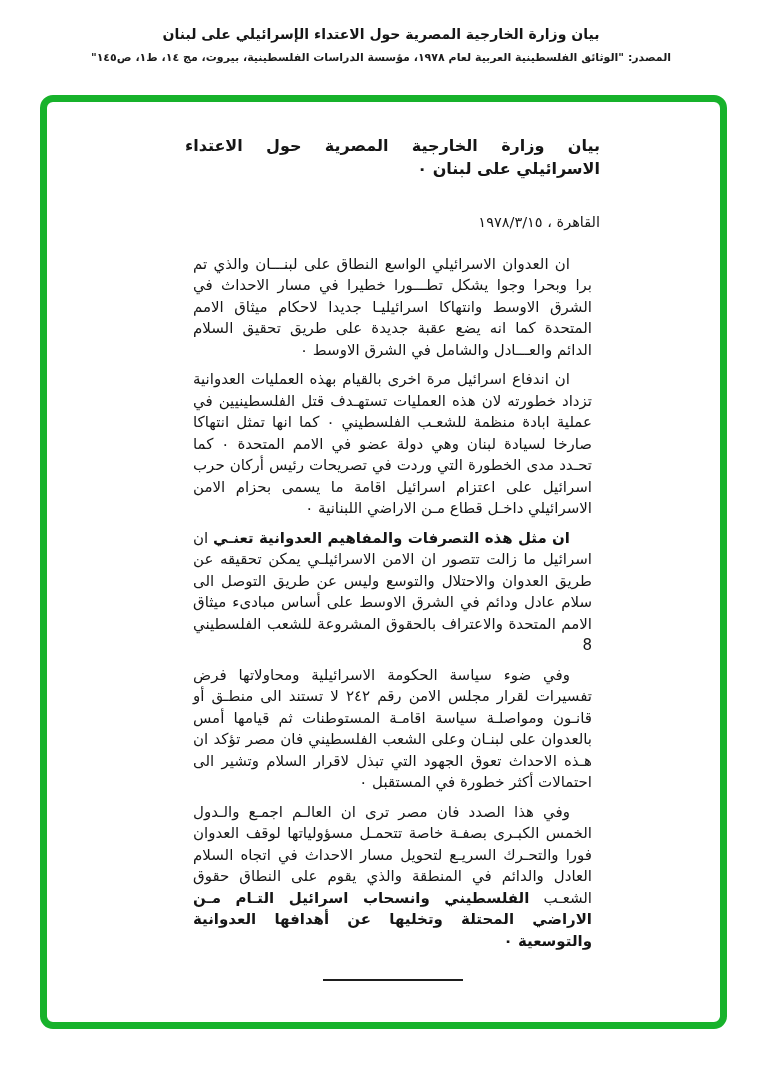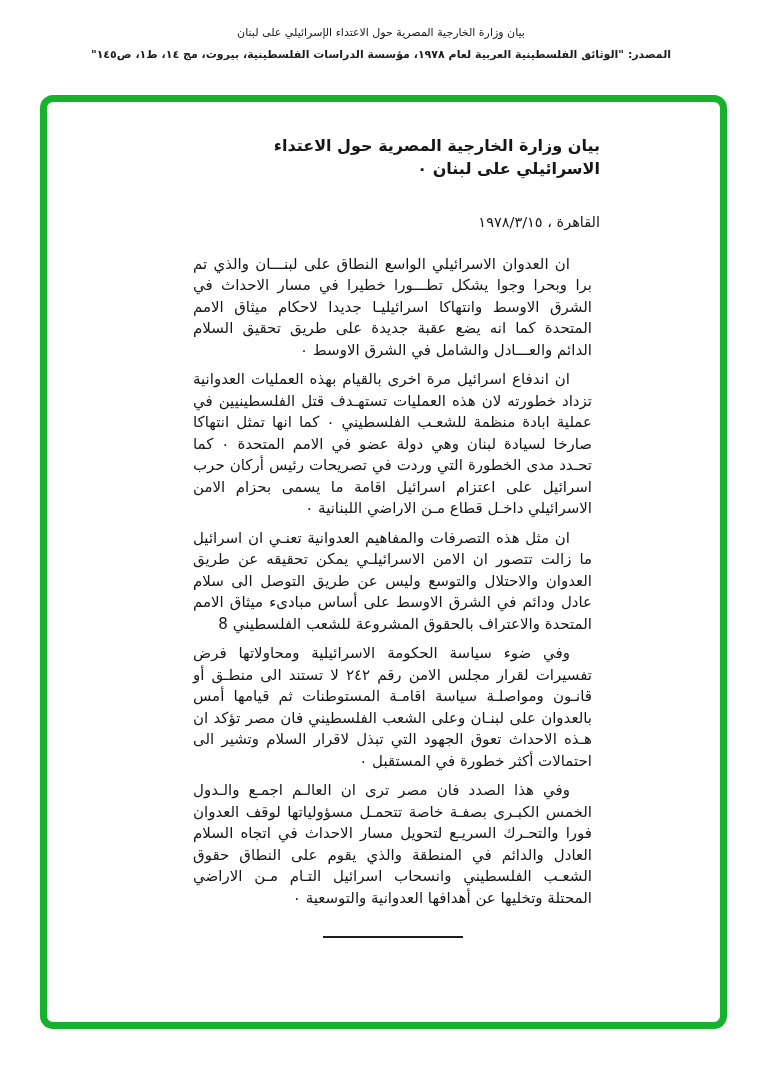--- a/index.html
+++ b/index.html
@@ -14,22 +14,22 @@
     font-family: "DejaVu Sans", sans-serif;
     color: #161616;
     overflow: hidden;
   }
   .page-header {
     direction: rtl;
     text-align: center;
     padding-top: 26px;
   }
   .hdr-title {
-    font-size: 11px;
-    font-weight: normal;
+    font-size: 14px;
+    font-weight: bold;
     letter-spacing: 0.2px;
   }
   .hdr-source {
     font-size: 11px;
     font-weight: bold;
     margin-top: 9px;
     color: #1c1c1c;
   }
   .doc-frame {
     position: absolute;
@@ -48,21 +48,20 @@
     text-align: justify;
     margin: 32px 120px 0 138px;
     font-size: 15px;
     line-height: 21.5px;
   }
   .doc-title {
     font-size: 16px;
     font-weight: bold;
     line-height: 23px;
     margin: 0 0 13px 0;
-    text-align: right;
   }
   .dateline {
     display: flex;
     justify-content: space-between;
     align-items: flex-start;
     margin: 0 0 20px 0;
     font-size: 14.5px;
   }
   .dl-place {
     white-space: nowrap;
@@ -71,21 +70,21 @@
   .dl-src {
     width: 142px;
     text-align: left;
     line-height: 21.5px;
   }
   .para {
     margin: 8px;
     text-indent: 22px;
   }
   .para strong {
-    font-weight: normal;
+    font-weight: bold;
   }
   .end-rule {
     width: 140px;
     height: 2px;
     background: #1e1e1e;
     margin: 27px auto 0 auto;
   }
 </style>
 </head>
 <body>

